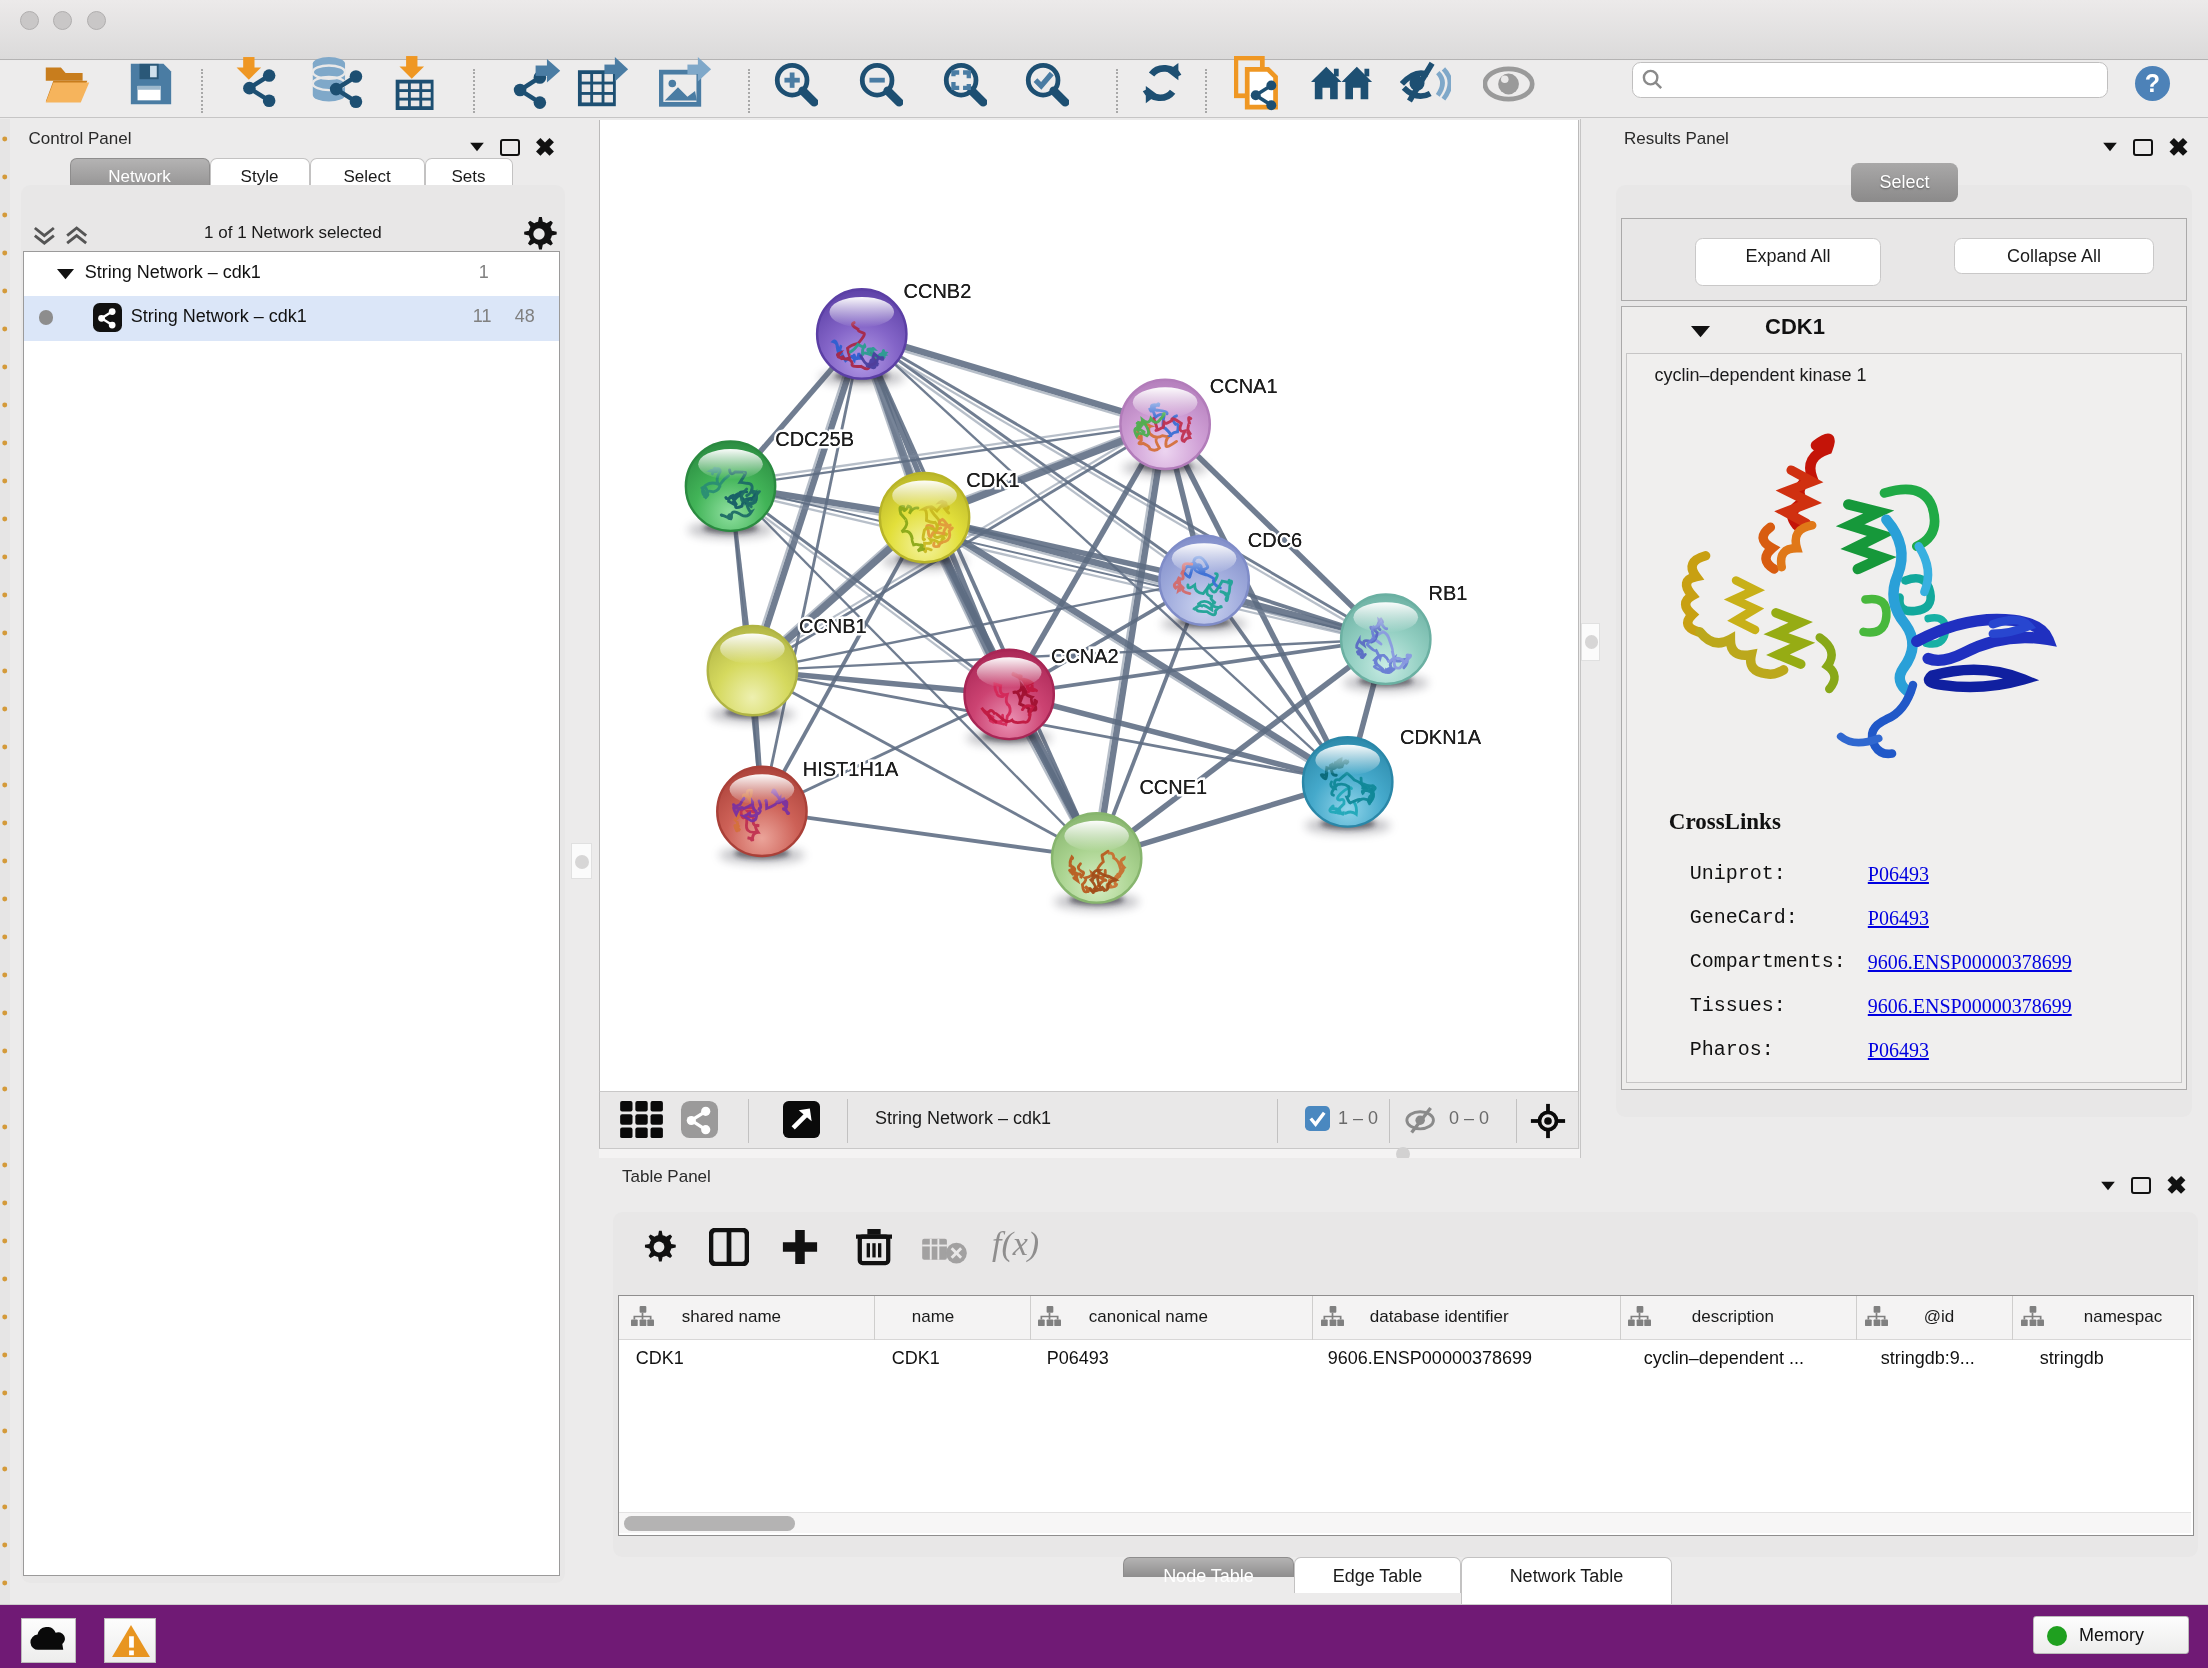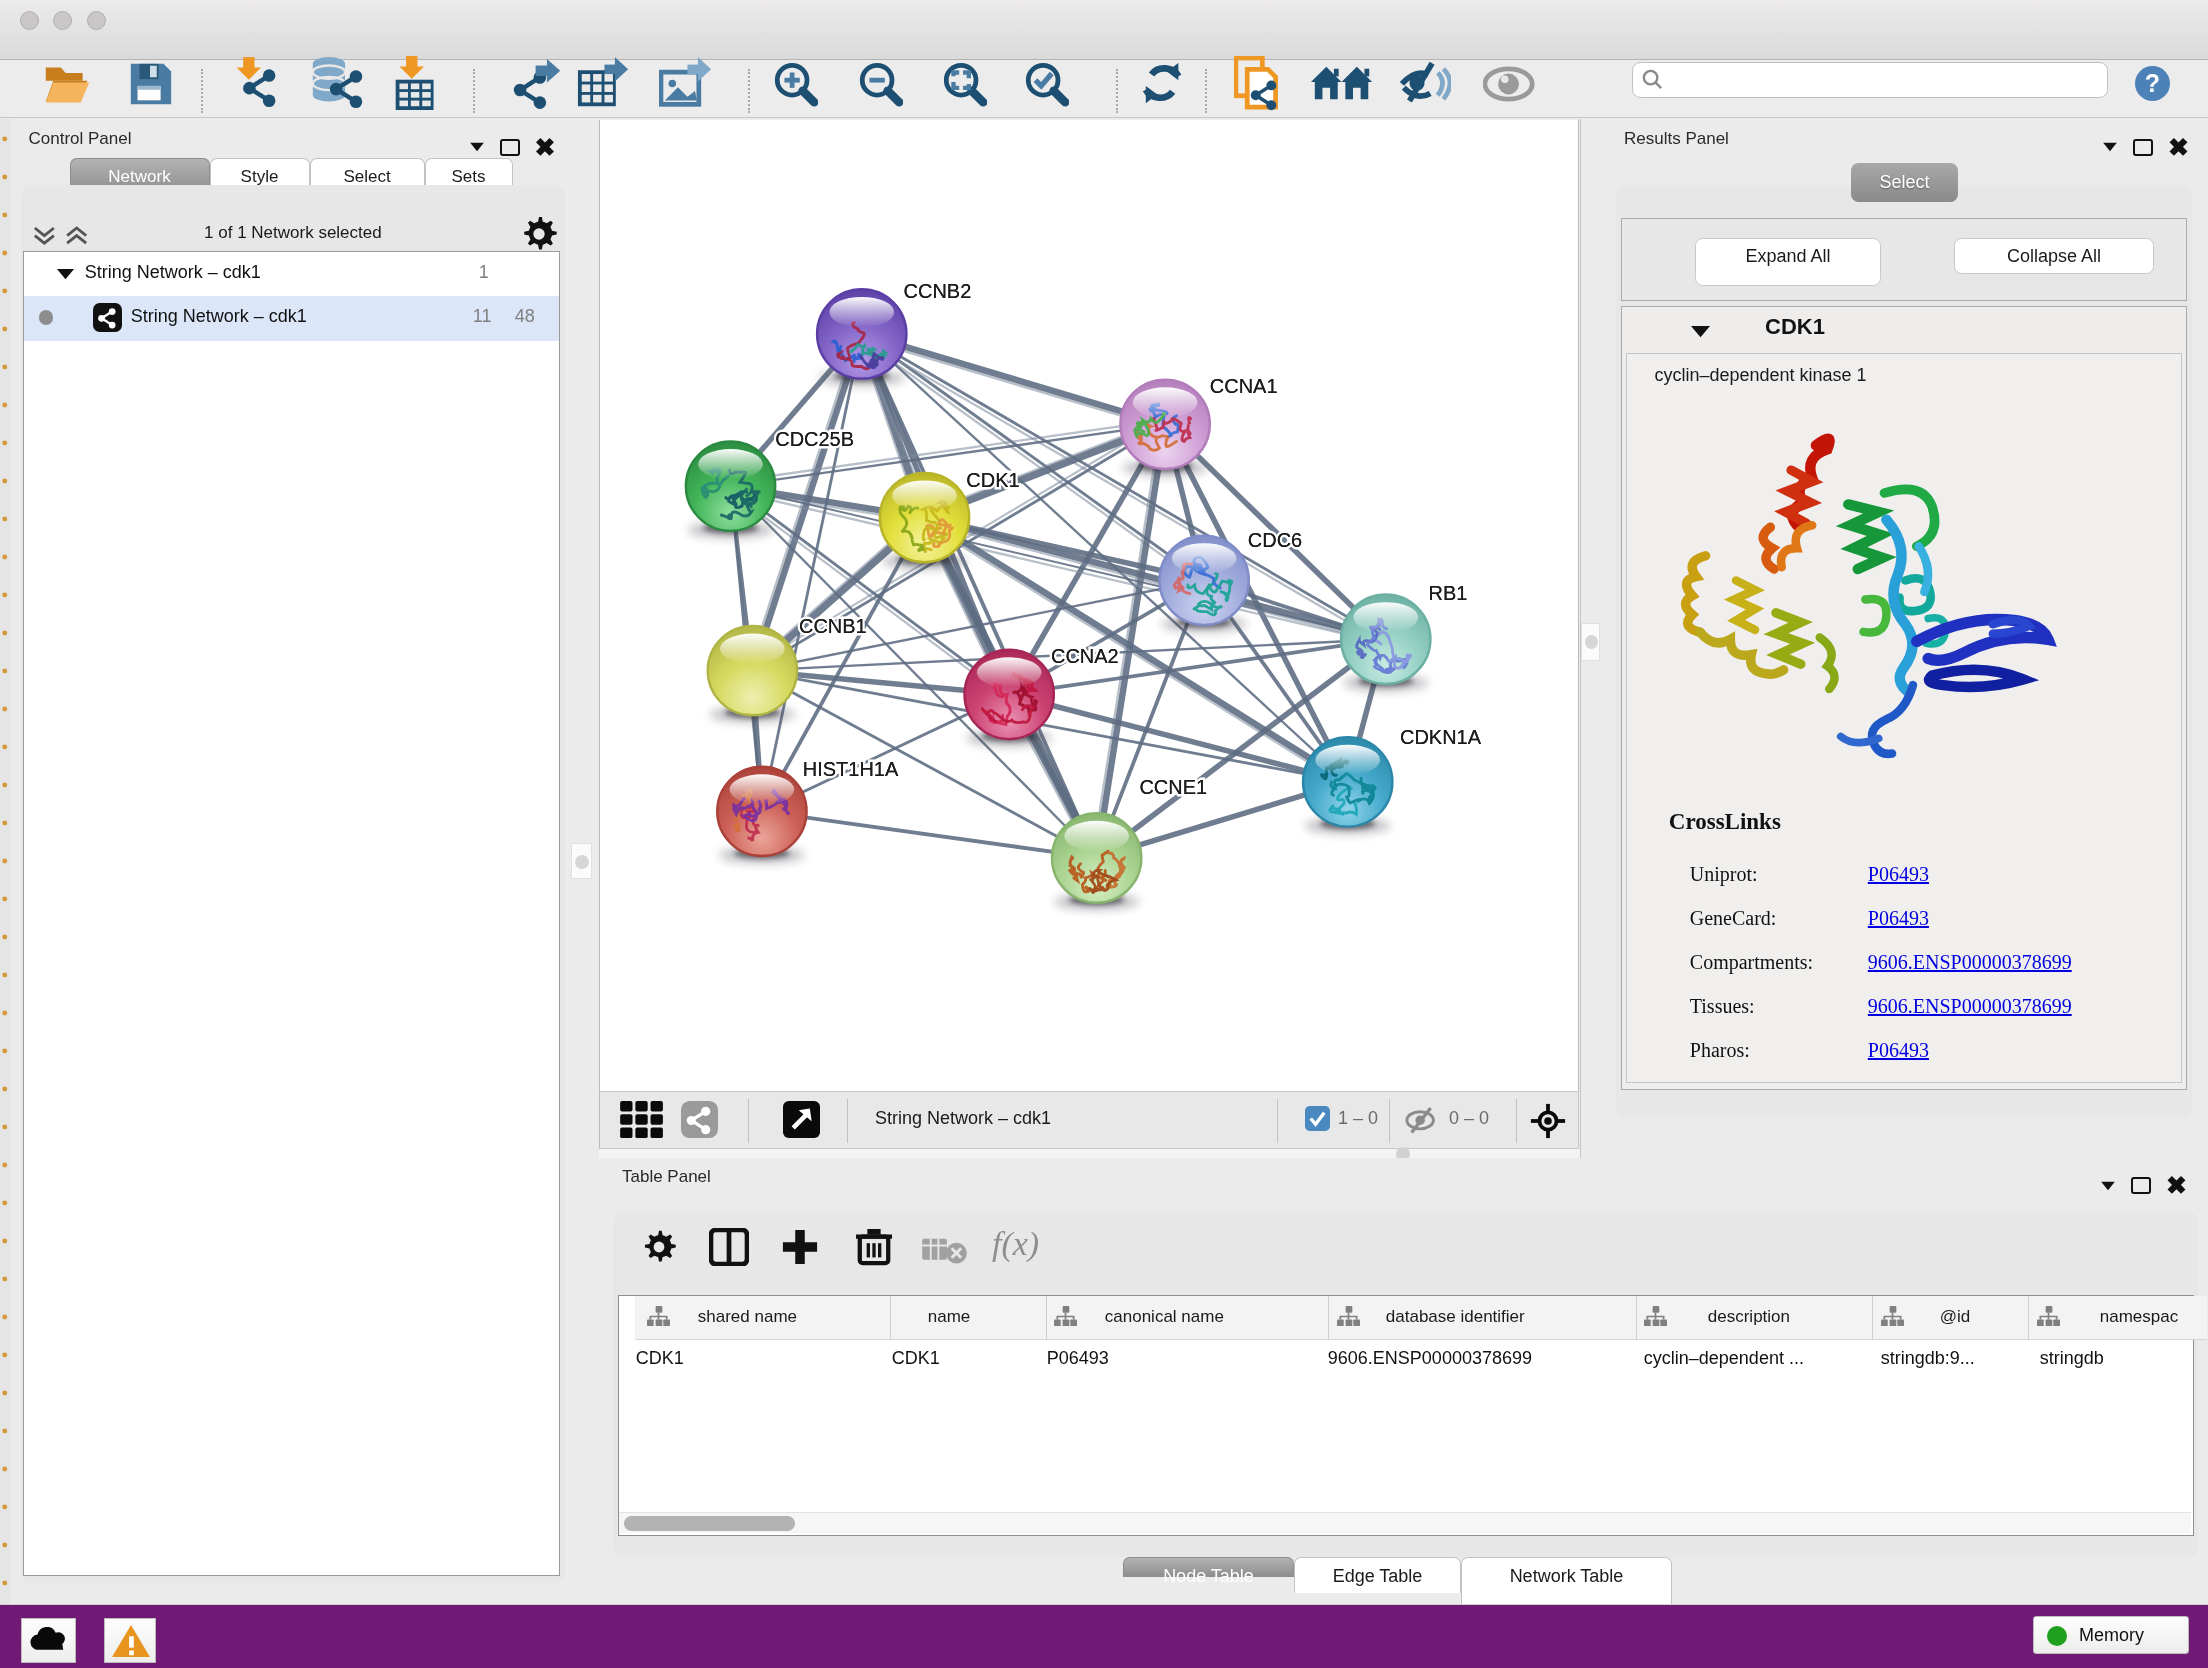--- a/index.html
+++ b/index.html
@@ -681,21 +681,21 @@
             <path d="M262,216 q20,-4 18,14 q-2,16 -20,12" fill="none" stroke="#18b0a4" stroke-width="8" stroke-linecap="round"></path>
             <path d="M218,112 q24,28 12,58 q-12,28 8,52 q16,22 -2,46 q-10,14 6,26" fill="none" stroke="#2aa0d8" stroke-width="11" stroke-linecap="round"></path>
             <path d="M252,140 q16,24 6,48" fill="none" stroke="#38b0e0" stroke-width="9" stroke-linecap="round"></path>
             <path d="M250,240 q52,-28 102,-22 q30,4 36,20 q-46,-8 -88,14 q-24,12 -38,6" fill="none" stroke="#2030c0" stroke-width="12" stroke-linecap="round"></path>
             <path d="M266,276 q52,-14 96,4 q-42,12 -84,6 q-22,-2 -12,-10" fill="none" stroke="#1020a0" stroke-width="11" stroke-linecap="round"></path>
             <path d="M330,222 q28,-10 38,2 q-20,8 -38,8" fill="none" stroke="#2846d0" stroke-width="9" stroke-linecap="round"></path>
             <path d="M246,286 q-8,28 -28,36 q-22,10 -12,28 q6,10 18,8" fill="none" stroke="#2058c8" stroke-width="9" stroke-linecap="round"></path>
             <path d="M210,342 q-26,10 -40,-2" fill="none" stroke="#3068d0" stroke-width="8" stroke-linecap="round"></path>
           </svg></div>
       <div style="position:absolute;left:42px;top:455px;font-family:'Liberation Serif',serif;font-size:23px;font-weight:bold;color:#111">CrossLinks</div>
-      <div style="position:absolute;left:63px;top:498px;font-family:Liberation Serif, serif;font-size:20px;color:#111;line-height:44px">
+      <div style="position:absolute;left:63px;top:498px;font-family:Liberation Mono, monospace;font-size:20px;color:#111;line-height:44px">
         Uniprot:<br>GeneCard:<br>Compartments:<br>Tissues:<br>Pharos:
       </div>
       <div style="position:absolute;left:241px;top:498px;font-family:'Liberation Serif',serif;font-size:20px;color:#0000e0;line-height:44px;text-decoration:underline">
         P06493<br>P06493<br>9606.ENSP00000378699<br>9606.ENSP00000378699<br>P06493
       </div>
     </div>
   </div>
 </div>
 <div class="abs" style="left:1581px;top:623px;width:19px;height:38px;background:#fbfbfb;border:1px solid #e0e0e0">
     <div class="abs" style="left:2.9px;top:11.4px;width:13.3px;height:13.3px;border-radius:50%;background:#d7d6d6"></div>
@@ -741,21 +741,21 @@
           <line x1="17" y1="3" x2="17" y2="25"></line>
         </g>
         <g stroke="#e8e7e7" stroke-width="3">
           <line x1="31" y1="13" x2="41" y2="23"></line>
           <line x1="41" y1="13" x2="31" y2="23"></line>
         </g>
       </svg>
     <div class="abs" style="left:379px;top:13.3px;font-family:'Liberation Serif',serif;font-style:italic;font-size:34px;color:#8f8e8e">f(x)</div>
 
     <div class="abs" style="left:4.8px;top:83px;width:1576px;height:241px;background:#fff;border:1.9px solid #8f8e8e">
-      <div class="abs" style="left:16px;top:0;width:1572px;height:44px;background:#f4f3f3;border-bottom:1px solid #d8d7d7;font-size:17px;color:#1a1a1a">
+      <div class="abs" style="left:0;top:0;width:1572px;height:44px;background:#f4f3f3;border-bottom:1px solid #d8d7d7;font-size:17px;color:#1a1a1a">
         <div class="abs" style="left:11.4px;top:8.6px"><svg width="25" height="23" viewBox="0 0 26 24" style="vertical-align:-4.8px">
               <g fill="#808080">
                 <rect x="10" y="1" width="7" height="7" rx="1"></rect>
                 <rect x="1" y="15" width="7" height="7" rx="1"></rect>
                 <rect x="10" y="15" width="7" height="7" rx="1"></rect>
                 <rect x="18" y="15" width="7" height="7" rx="1"></rect>
                 <path d="M13 8 v4 M4.5 15 v-3 h17 v3 M13 12 v3" stroke="#808080" stroke-width="1.8" fill="none"></path>
               </g>
             </svg></div>
           <div class="abs" style="left:63px;top:10.5px">shared name</div>

